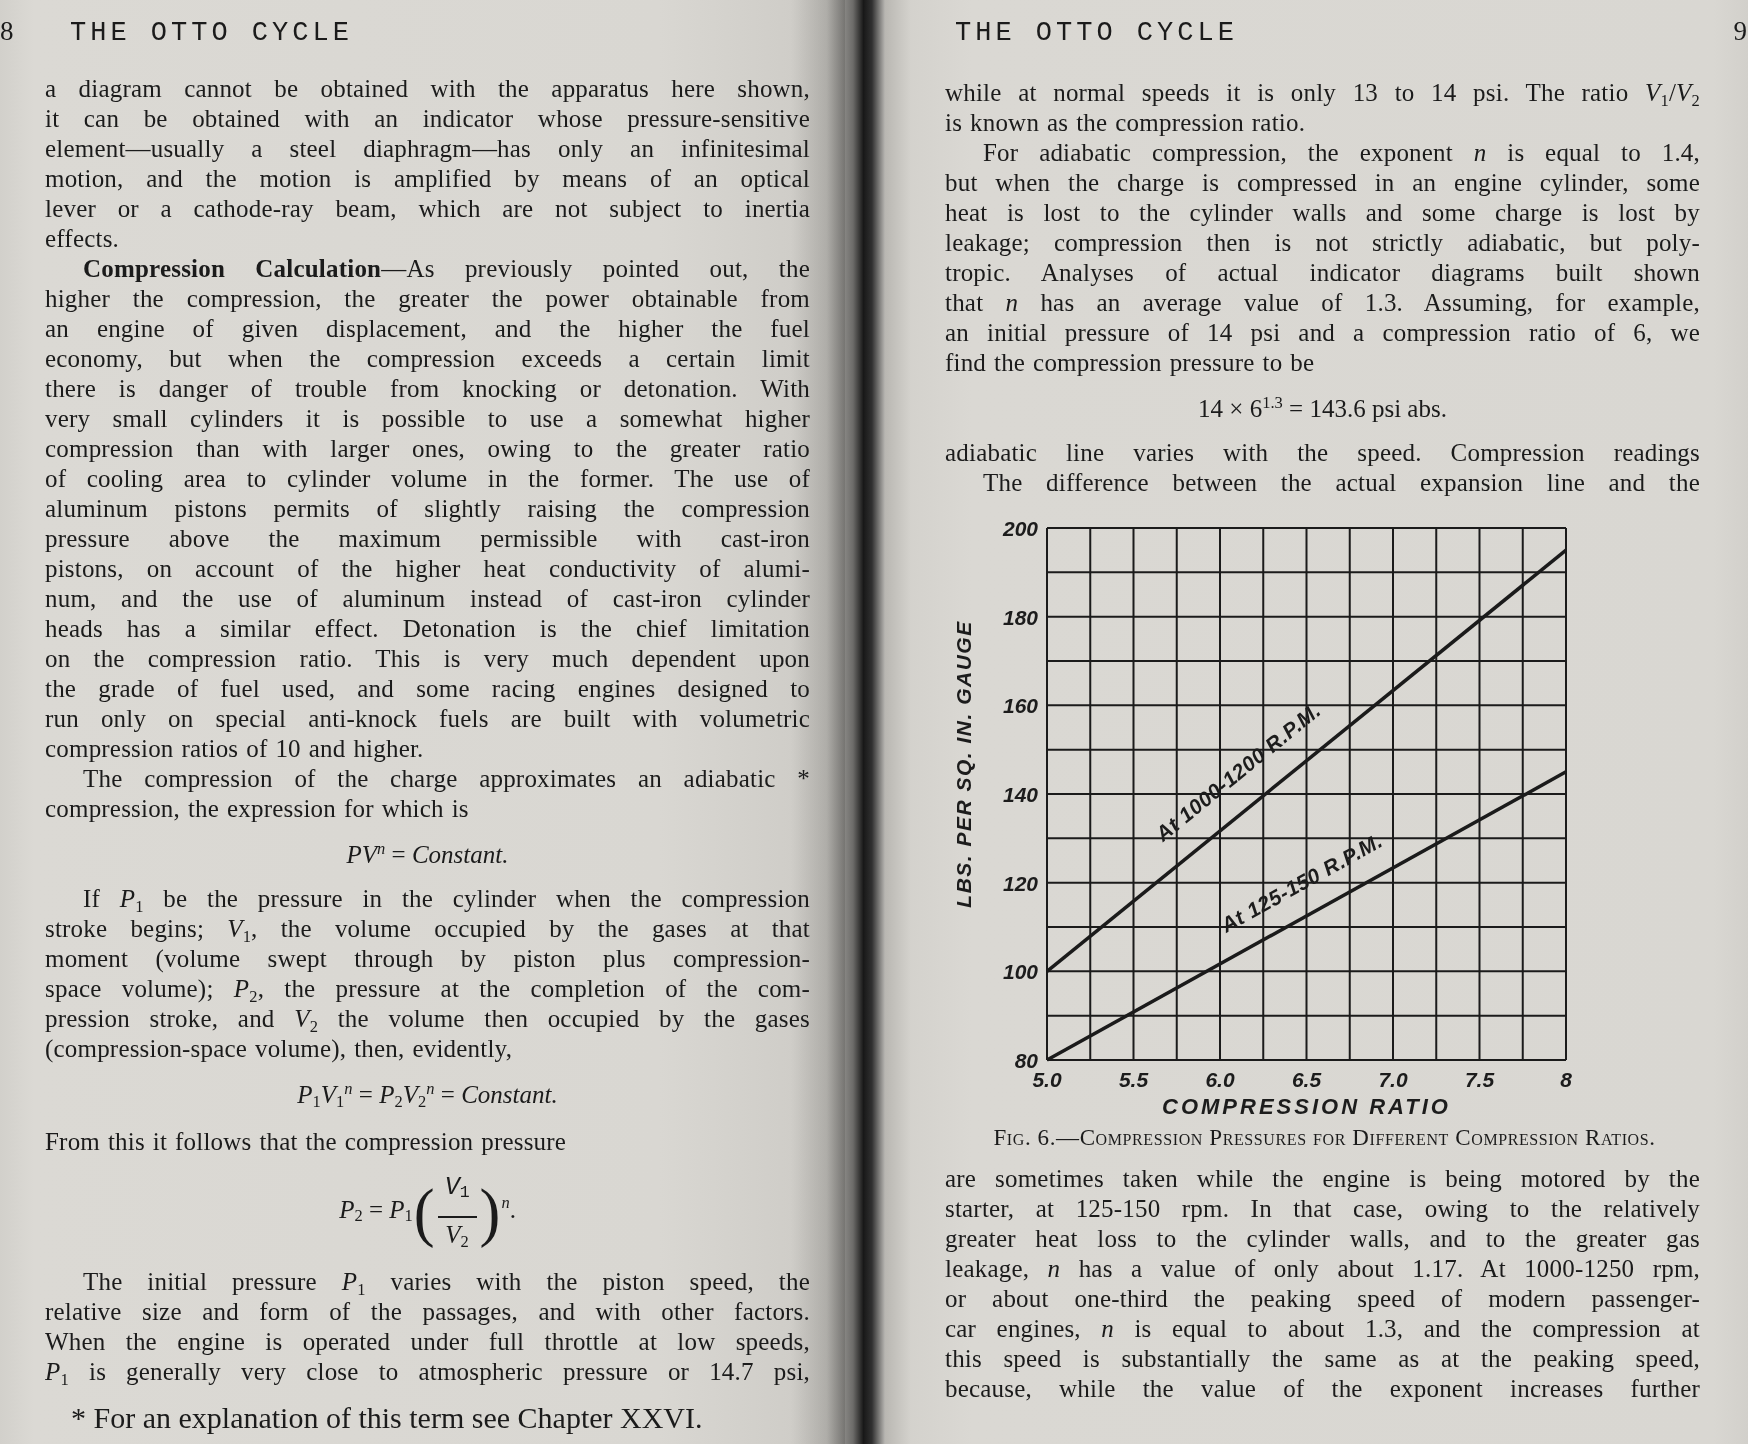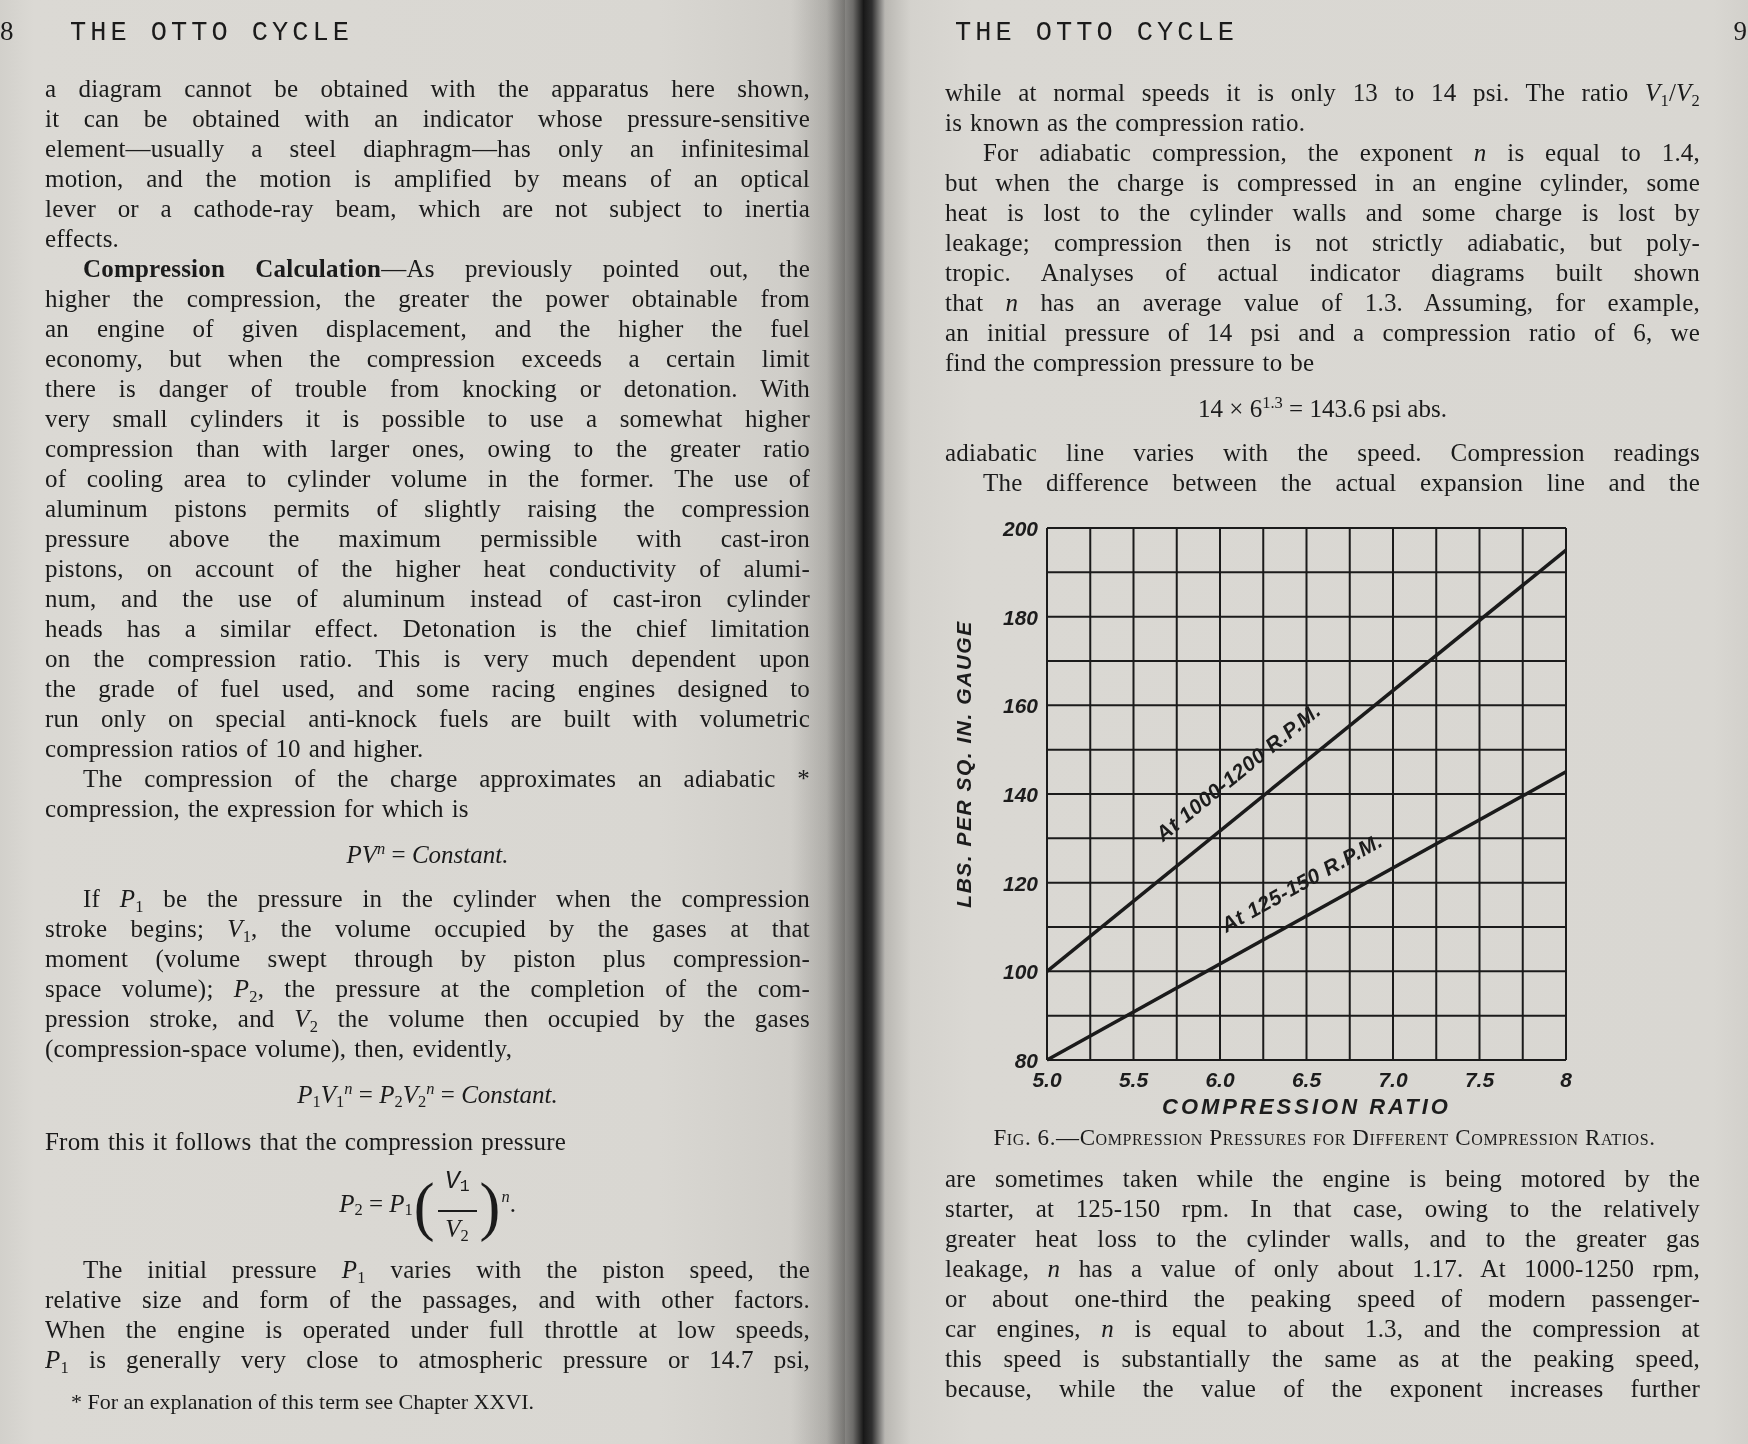--- a/index.html
+++ b/index.html
@@ -25,25 +25,25 @@
   .ln.end{text-align-last:left;}
   .ln.ind{text-indent:38px;}
   .r-i{font-style:italic;}
   .r-b{font-weight:700;}
   .r-sub{font-size:66%;vertical-align:-18%;}
   .r-sup{font-size:66%;vertical-align:super;}
   .r-supi{font-size:66%;vertical-align:super;font-style:italic;}
   .r-paren{font-size:250%;font-weight:400;vertical-align:middle;display:inline-block;
            transform:scaleY(1.05);line-height:0.9;margin:0 1px;}
   .formula{text-align:center;font-size:25px;margin:15px 0;}
-  .formula.tall{margin:10px 0;}
+  .formula.tall{margin:16px 0;}
   .frac{display:inline-block;vertical-align:middle;text-align:center;margin:0 2px;}
   .fnum{display:block;padding:0 7px 13px;border-bottom:2px solid #1b1b1b;font-family:Liberation Mono, monospace;}
   .fden{display:block;padding:3px 7px 0;}
-  .footnote{margin-top:14px;font-size:22px;text-indent:26px;}
+  .footnote{margin-top:14px;font-size:30px;text-indent:26px;}
   .figure{margin:12px 0 0 0;}
   .fig-caption{text-align:center;font-size:23px;font-variant:small-caps;letter-spacing:0.6px;
                margin-top:2px;line-height:28px;padding-left:16px;}
   .after-fig{margin-top:12px;}
   svg text{fill:#1c1c1c;font-family:"Liberation Sans",sans-serif;font-style:italic;font-weight:700;}
 </style>
 </head>
 <body>
 
 <div class="scan">

